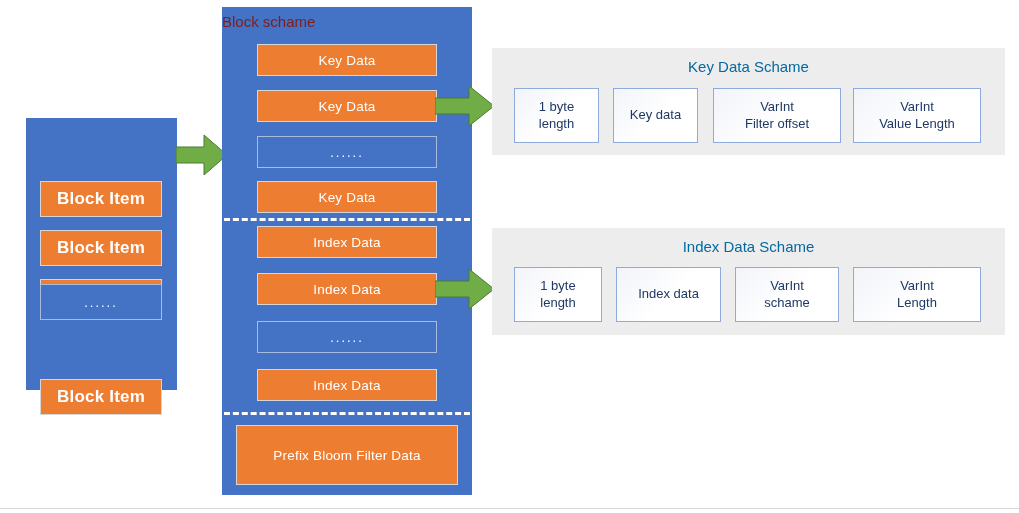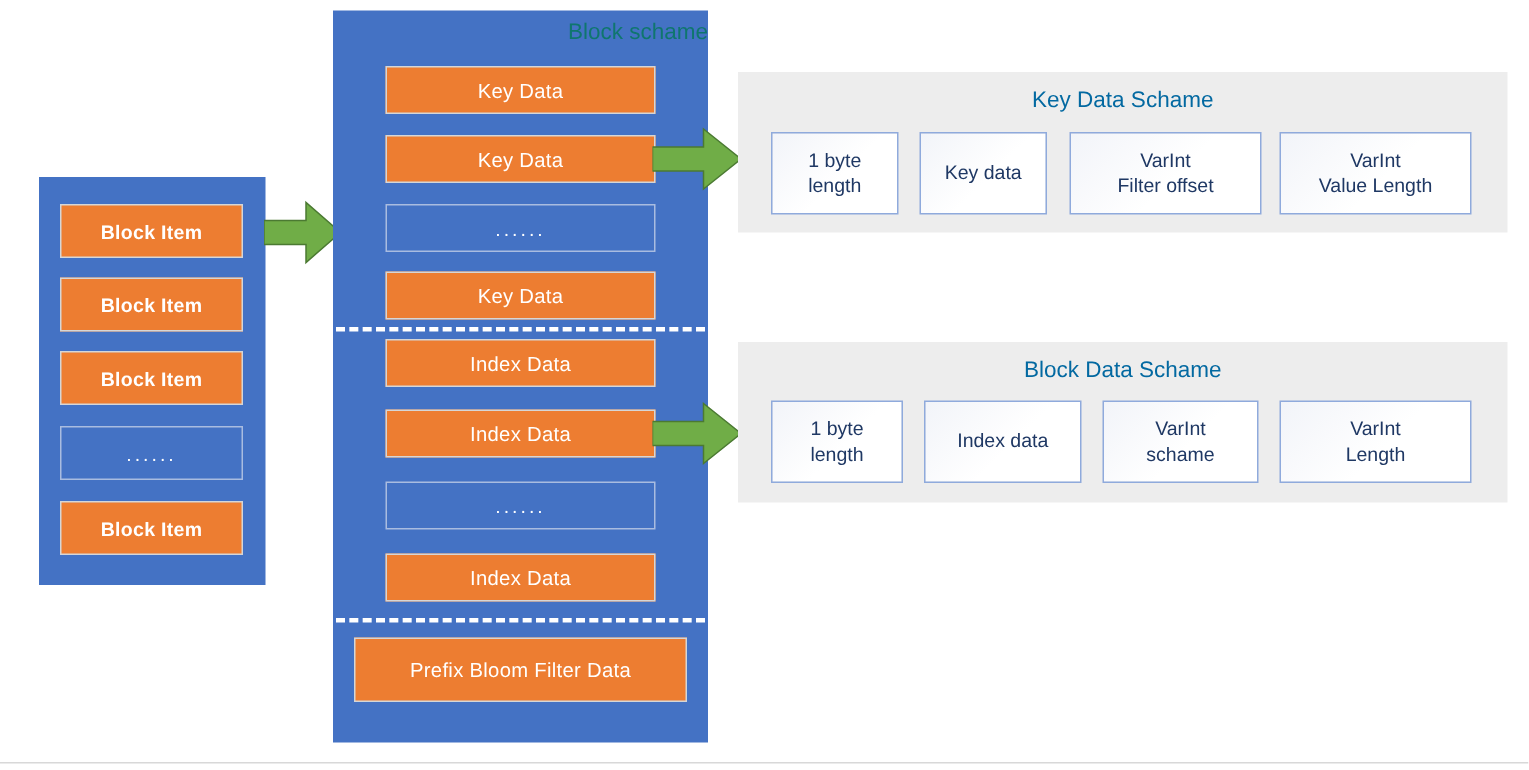--- a/index.html
+++ b/index.html
@@ -34,42 +34,42 @@
     border: 1px solid #d6d6d6;
     box-sizing: border-box;
     color: #ffffff;
     display: flex;
     align-items: center;
     justify-content: center;
     font-size: 13.5px;
     letter-spacing: .2px;
     white-space: nowrap;
   }
-  .orange-box.bold { font-weight: bold; font-size: 13px; }
+  .orange-box.bold { font-weight: bold; font-size: 17px; margin-top: 45px; }
 
   
   .dots-box {
     position: absolute;
     background: #4472C4;
     border: 1px solid #A9BCE0;
     box-sizing: border-box;
     color: #ffffff;
     display: flex;
     align-items: center;
     justify-content: center;
     font-size: 13px;
     letter-spacing: 2px;
   }
 
   
   .panel-title-blue {
     position: absolute;
-    color: #0f766e;
+    color: #7f1d1d;
     font-size: 15px;
-    text-align: right;
+    text-align: left;
     white-space: nowrap;
   }
 
   
   .dashed-line {
     position: absolute;
     border-top: 3px dashed #ffffff;
     height: 0;
   }
 
@@ -167,21 +167,21 @@
 </div>
 <div class="dots-box" style="left:257px; top:321px; width:180px; height:32px;">
   <span>......</span>
 </div>
 <div class="orange-box" style="left:257px; top:369px; width:180px; height:32px;">
   <span>Index Data</span>
 </div>
 
 <div class="dashed-line" style="left:224px; top:412px; width:246px;"></div>
 
-<div class="orange-box" style="left:236px; top:425px; width:222px; height:43px;">
+<div class="orange-box" style="left:236px; top:425px; width:222px; height:60px;">
   <span>Prefix Bloom Filter Data</span>
 </div>
 
 <div class="arrow" style="left:435px; top:82px; width:60px; height:48px;">
   <svg width="60" height="48" viewBox="0 0 60 48">
     <polygon points="0,16 34,16 34,4 59,24 34,44 34,32 0,32" fill="#70AD47" stroke="#4B7A32" stroke-width="1"></polygon>
   </svg>
 </div>
 
 <div class="arrow" style="left:435px; top:265px; width:60px; height:48px;">
@@ -215,21 +215,21 @@
 </div>
 <div class="field-box" style="left:853px; top:88px; width:128px; height:55px;">
   <div>
     <div>VarInt</div>
     <div>Value Length</div>
   </div>
 </div>
 
 <div class="gray-panel" style="left:492px; top:228px; width:513px; height:107px;">
   <div class="scheme-title" style="top:10px;">
-    <span>Block Data Schame</span>
+    <span>Index Data Schame</span>
   </div>
 </div>
 
 <div class="field-box" style="left:514px; top:267px; width:88px; height:55px;">
   <div>
     <div>1 byte</div>
     <div>length</div>
   </div>
 </div>
 <div class="field-box" style="left:616px; top:267px; width:105px; height:55px;">

